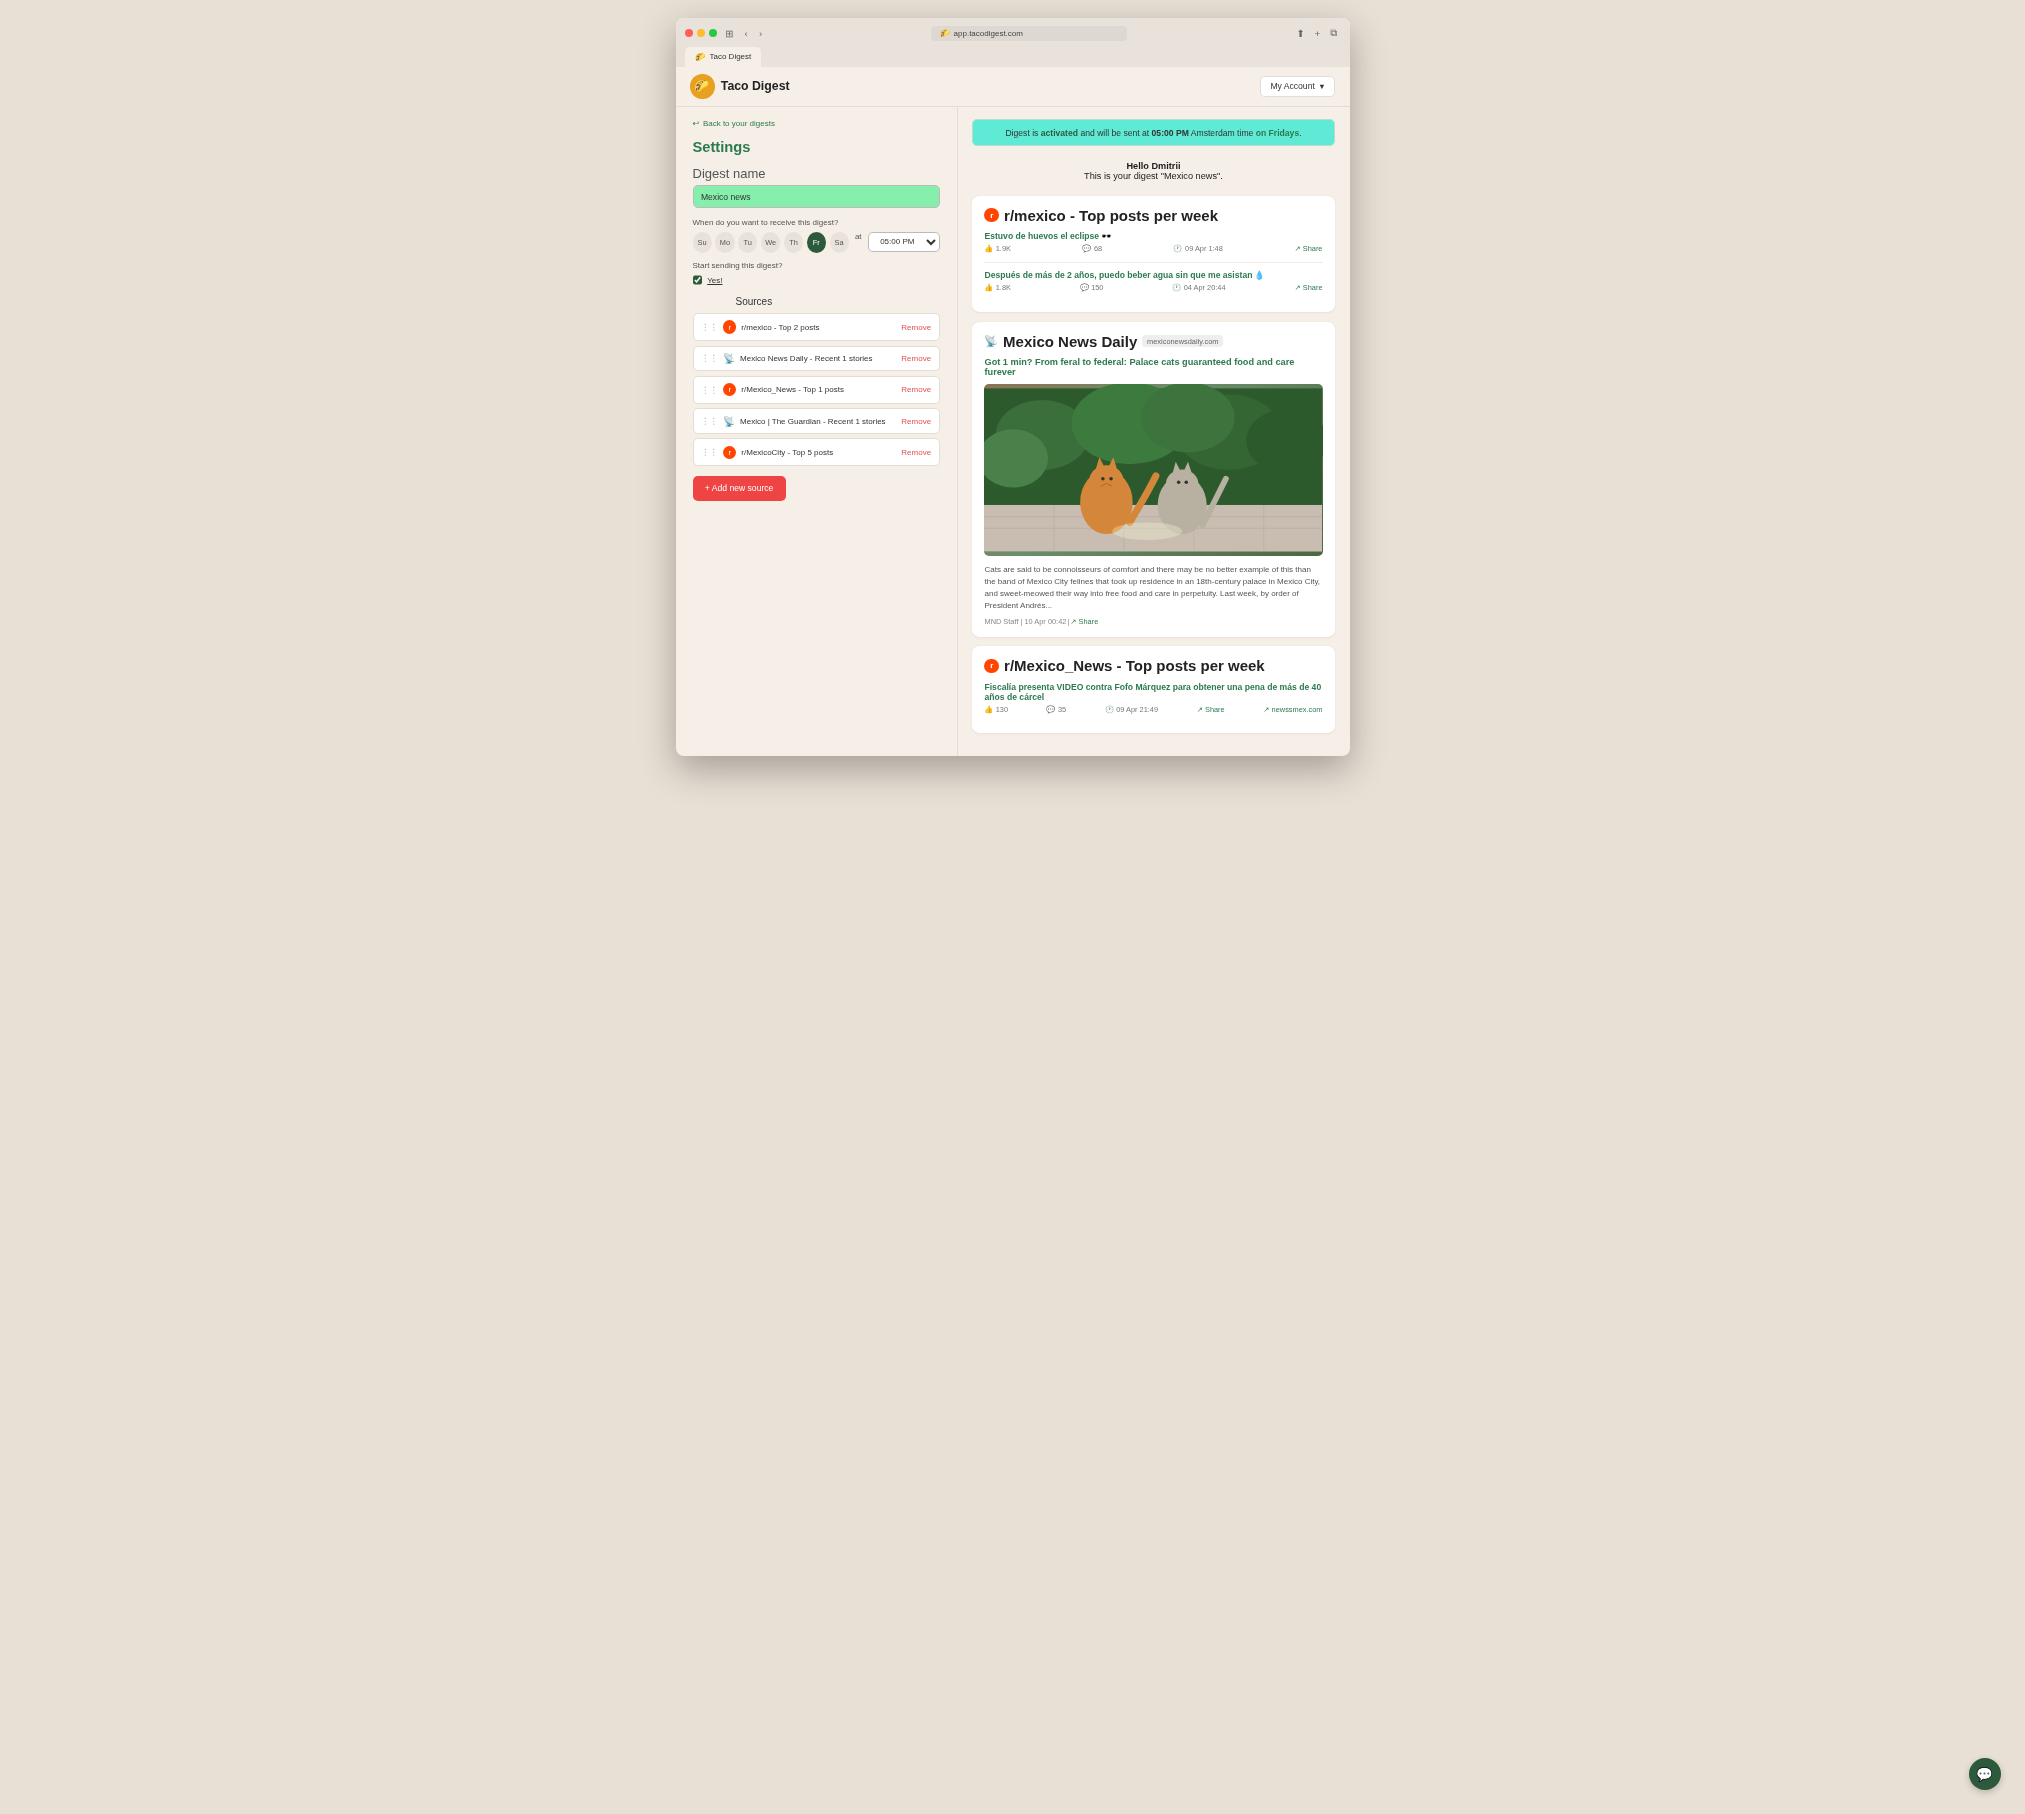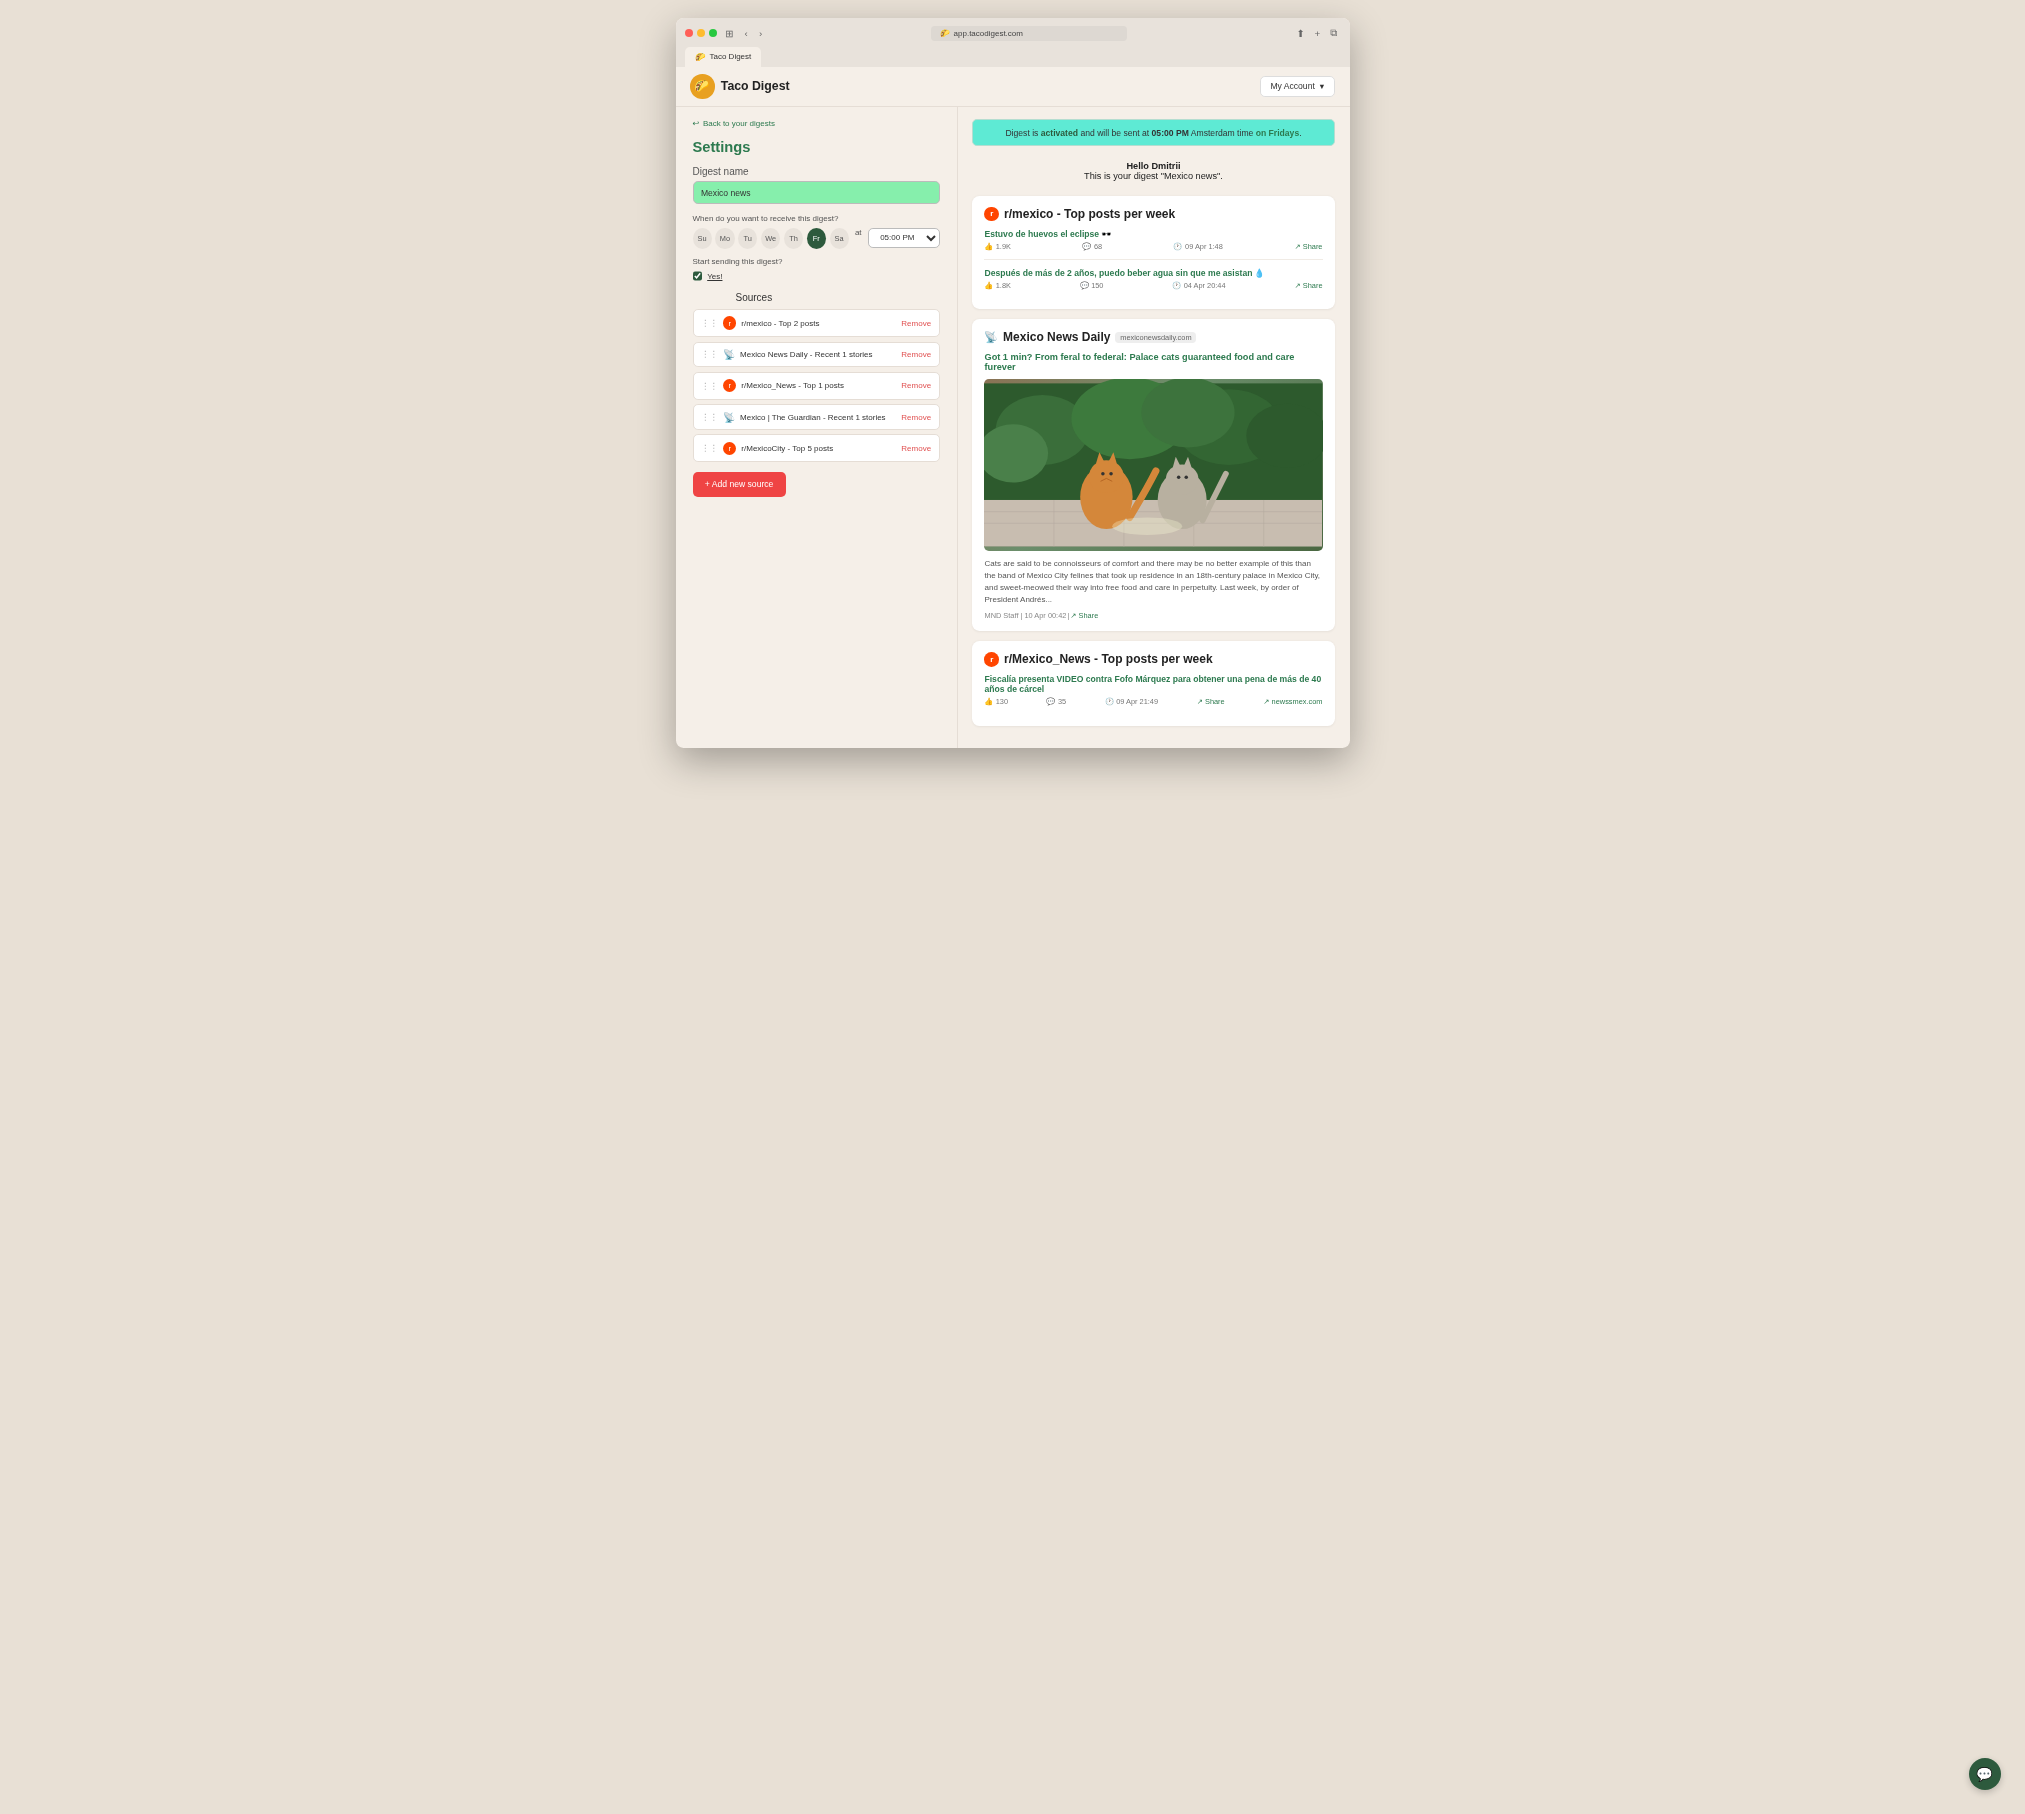--- a/index.html
+++ b/index.html
@@ -158,21 +158,21 @@
       margin-bottom: 11px;
       cursor: pointer;
     }
     .settings-title {
       font-size: 14.7px;
       font-weight: 700;
       color: #2d7a4f;
       margin-bottom: 11px;
     }
     .form-label {
-      font-size: 10px;
+      font-size: 13px;
       color: #555;
       margin-bottom: 3.7px;
     }
     .digest-name-input {
       width: 100%;
       border: 0.9px solid #bbb;
       border-radius: 4.9px;
       padding: 5.5px 7.4px;
       font-size: 8.6px;
       color: #333;
@@ -356,21 +356,21 @@
       justify-content: center;
       color: white;
       font-size: 8px;
       font-weight: 700;
     }
     .card-rss-icon {
       color: #f60;
       font-size: 11px;
     }
     .card-source-title {
-      font-size: 12px;
+      font-size: 15px;
       font-weight: 600;
       color: #222;
     }
     .card-domain-badge {
       background: #eee;
       border-radius: 3.7px;
       padding: 1.2px 4.9px;
       font-size: 7.4px;
       color: #666;
     }

